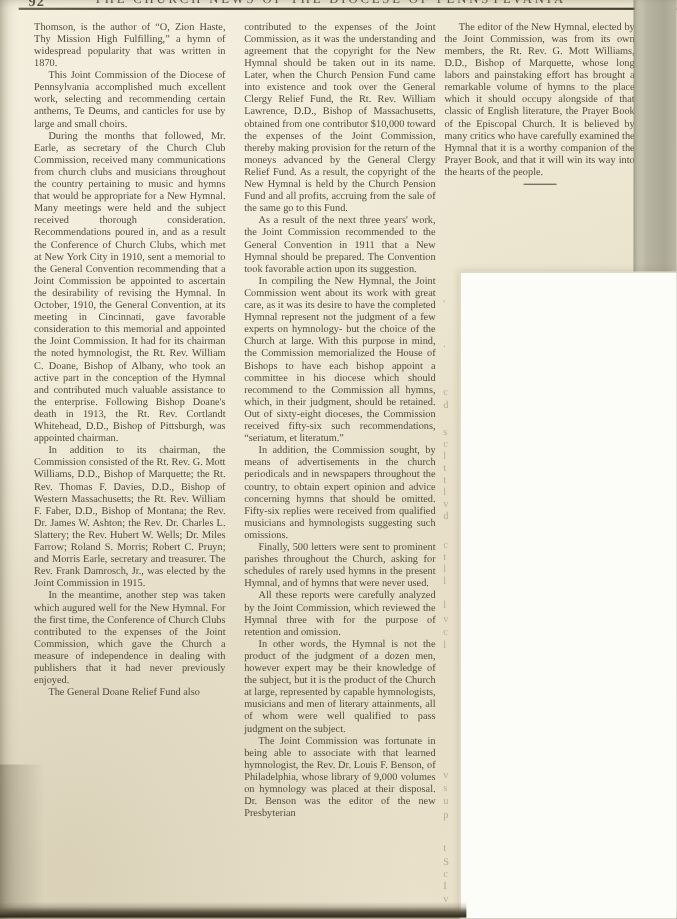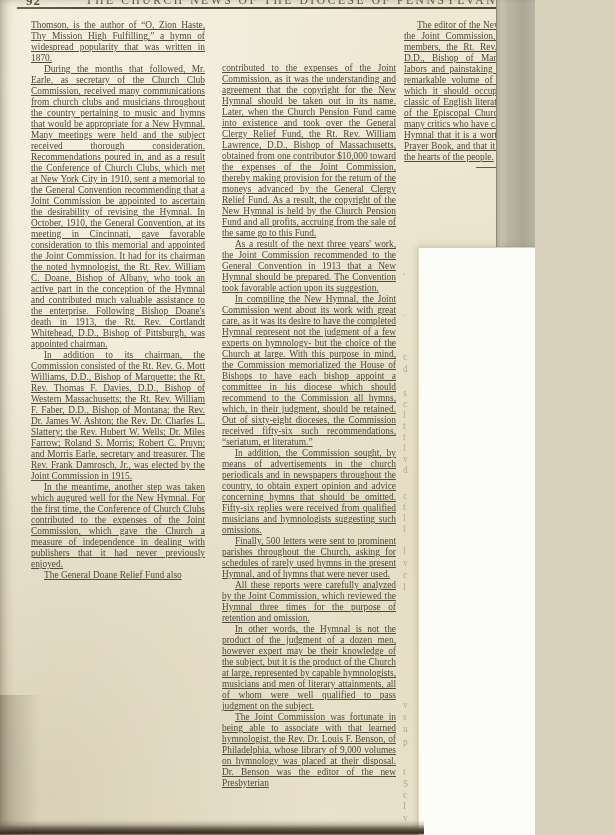--- a/index.html
+++ b/index.html
@@ -2,21 +2,21 @@
 <html lang="en" style="--paper: #efe9d5; --ink: #4f4a3c; --rule: #4b4537; --edge: #b1ae9b; --overlay: #fcfcf8; --fragment: #a89f85;"><head>
 <meta charset="utf-8">
 <style>
   :root{
     --paper:#efe9d5; --ink:#4f4a3c; --rule:#4b4537;
     --edge:#b1ae9b; --overlay:#fcfcf8; --fragment:#a89f85;
   }
   html,body{margin:0;padding:0;}
   body{width:615px;height:835px;overflow:hidden;background:#d8d2bd;}
   #page{
-    position:relative;width:535px;height:835px;overflow:hidden;
+    position:relative;width:615px;height:835px;overflow:hidden;
     background:
       radial-gradient(ellipse at 25% 20%, rgba(255,255,255,0.30), transparent 45%),
       radial-gradient(ellipse at 80% 60%, rgba(170,150,100,0.10), transparent 55%),
       radial-gradient(ellipse at 10% 95%, rgba(120,100,60,0.16), transparent 40%),
       linear-gradient(135deg,#f1ecd8 0%, #eee7d2 45%, #e8e0c9 100%);
     box-shadow:
       inset 9px 0 14px -8px rgba(95,85,60,0.55),
       inset 0 6px 10px -8px rgba(95,85,60,0.35),
       inset 0 -7px 12px -7px rgba(60,52,36,0.55);
     font-family:"Liberation Serif","DejaVu Serif",serif;
@@ -35,23 +35,23 @@
     position:absolute;top:7px;left:17px;width:598px;height:2px;
     background:linear-gradient(to right,#6a6451,#4b4537 15%,#4b4537 88%,#3c372b);
   }
   
   .column{
     position:absolute;top:20px;
     font-size:9.4px;line-height:11px;text-align:justify;
     hyphens:auto;-webkit-hyphens:auto;
   }
   .col-1{left:31px;width:174px;}
-  .col-2{left:222px;width:174px;margin-top:43px;}
+  .col-2{left:222px;width:174px;}
   .col-3{left:404px;width:173px;}
-  .para{margin:0;text-decoration:underline;}
+  .para{margin:0;}
   .para.indent{text-indent:13px;}
   .section-divider{
     width:30px;height:0;border-top:1.6px solid #5e5847;
     margin:4px auto 0 auto;
   }
   
   .page-edge{
     position:absolute;top:0;right:0;width:38px;height:252px;
     background:linear-gradient(to right,#d2ceb9 0%,#b7b4a1 30%,#abA896 70%,#b8b5a2 100%);
     border-left:1px solid #8e8b79;
@@ -87,35 +87,36 @@
 
 <div id="page">
 
   <div class="page-num">92</div>
   <div class="header-title">THE CHURCH NEWS OF THE DIOCESE OF PENNSYLVANIA</div>
   <div class="header-rule"></div>
 
   <div class="column col-1">
     <div>
         <p class="para">Thomson, is the author of “O, Zion Haste, Thy Mission High Fulfilling,” a hymn of widespread popularity that was written in 1870.</p>
+        <p class="para indent">This Joint Commission of the Diocese of Pennsylvania accomplished much excellent work, selecting and recommending certain anthems, Te Deums, and canticles for use by large and small choirs.</p>
         <p class="para indent">During the months that followed, Mr. Earle, as secretary of the Church Club Commission, received many communications from church clubs and musicians throughout the country pertaining to music and hymns that would be appropriate for a New Hymnal. Many meetings were held and the subject received thorough consideration. Recommendations poured in, and as a result the Conference of Church Clubs, which met at New York City in 1910, sent a memorial to the General Convention recommending that a Joint Commission be appointed to ascertain the desirability of revising the Hymnal. In October, 1910, the General Convention, at its meeting in Cincinnati, gave favorable consideration to this memorial and appointed the Joint Commission. It had for its chairman the noted hymnologist, the Rt. Rev. William C. Doane, Bishop of Albany, who took an active part in the conception of the Hymnal and contributed much valuable assistance to the enterprise. Following Bishop Doane's death in 1913, the Rt. Rev. Cortlandt Whitehead, D.D., Bishop of Pittsburgh, was appointed chairman.</p>
         <p class="para indent">In addition to its chairman, the Commission consisted of the Rt. Rev. G. Mott Williams, D.D., Bishop of Marquette; the Rt. Rev. Thomas F. Davies, D.D., Bishop of Western Massachusetts; the Rt. Rev. William F. Faber, D.D., Bishop of Montana; the Rev. Dr. James W. Ashton; the Rev. Dr. Charles L. Slattery; the Rev. Hubert W. Wells; Dr. Miles Farrow; Roland S. Morris; Robert C. Pruyn; and Morris Earle, secretary and treasurer. The Rev. Frank Damrosch, Jr., was elected by the Joint Commission in 1915.</p>
         <p class="para indent">In the meantime, another step was taken which augured well for the New Hymnal. For the first time, the Conference of Church Clubs contributed to the expenses of the Joint Commission, which gave the Church a measure of independence in dealing with publishers that it had never previously enjoyed.</p>
         <p class="para indent">The General Doane Relief Fund also</p>
       </div>
   </div>
 
   <div class="column col-2">
     <div>
         <p class="para">contributed to the expenses of the Joint Commission, as it was the understanding and agreement that the copyright for the New Hymnal should be taken out in its name. Later, when the Church Pension Fund came into existence and took over the General Clergy Relief Fund, the Rt. Rev. William Lawrence, D.D., Bishop of Massachusetts, obtained from one contributor $10,000 toward the expenses of the Joint Commission, thereby making provision for the return of the moneys advanced by the General Clergy Relief Fund. As a result, the copyright of the New Hymnal is held by the Church Pension Fund and all profits, accruing from the sale of the same go to this Fund.</p>
-        <p class="para indent">As a result of the next three years' work, the Joint Commission recommended to the General Convention in 1913 that a New Hymnal should be prepared. The Convention took favorable action upon its suggestion.</p>
+        <p class="para indent">As a result of the next three years' work, the Joint Commission recommended to the General Convention in 1911 that a New Hymnal should be prepared. The Convention took favorable action upon its suggestion.</p>
         <p class="para indent">In compiling the New Hymnal, the Joint Commission went about its work with great care, as it was its desire to have the completed Hymnal represent not the judgment of a few experts on hymnology- but the choice of the Church at large. With this purpose in mind, the Commission memorialized the House of Bishops to have each bishop appoint a committee in his diocese which should recommend to the Commission all hymns, which, in their judgment, should be retained. Out of sixty-eight dioceses, the Commission received fifty-six such recommendations, “seriatum, et literatum.”</p>
         <p class="para indent">In addition, the Commission sought, by means of advertisements in the church periodicals and in newspapers throughout the country, to obtain expert opinion and advice concerning hymns that should be omitted. Fifty-six replies were received from qualified musicians and hymnologists suggesting such omissions.</p>
         <p class="para indent">Finally, 500 letters were sent to prominent parishes throughout the Church, asking for schedules of rarely used hymns in the present Hymnal, and of hymns that were never used.</p>
-        <p class="para indent">All these reports were carefully analyzed by the Joint Commission, which reviewed the Hymnal three times for the purpose of retention and omission.</p>
+        <p class="para indent">All these reports were carefully analyzed by the Joint Commission, which reviewed the Hymnal three with for the purpose of retention and omission.</p>
         <p class="para indent">In other words, the Hymnal is not the product of the judgment of a dozen men, however expert may be their knowledge of the subject, but it is the product of the Church at large, represented by capable hymnologists, musicians and men of literary attainments, all of whom were well qualified to pass judgment on the subject.</p>
         <p class="para indent">The Joint Commission was fortunate in being able to associate with that learned hymnologist, the Rev. Dr. Louis F. Benson, of Philadelphia, whose library of 9,000 volumes on hymnology was placed at their disposal. Dr. Benson was the editor of the new Presbyterian</p>
       </div>
   </div>
 
   <div class="column col-3">
     <div>
         <p class="para indent">The editor of the New Hymnal, elected by the Joint Commission, was from its own members, the Rt. Rev. G. Mott Williams, D.D., Bishop of Marquette, whose long labors and painstaking effort has brought a remarkable volume of hymns to the place which it should occupy alongside of that classic of English literature, the Prayer Book of the Episcopal Church. It is believed by many critics who have carefully examined the Hymnal that it is a worthy companion of the Prayer Book, and that it will win its way into the hearts of the people.</p>
       </div>
     <div class="section-divider"></div>

